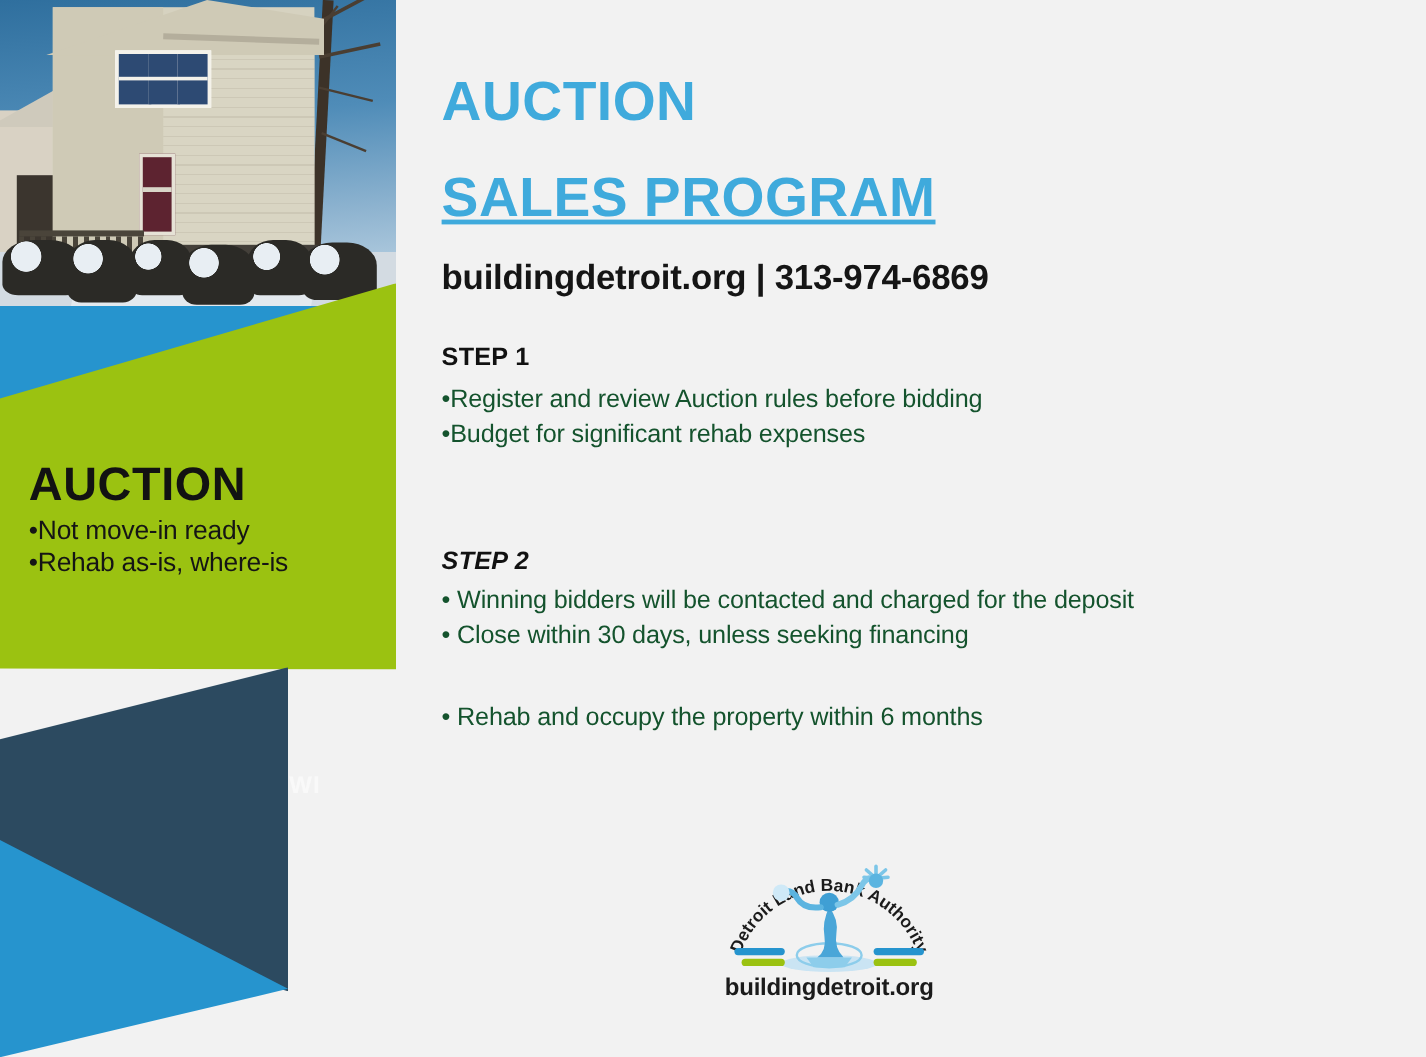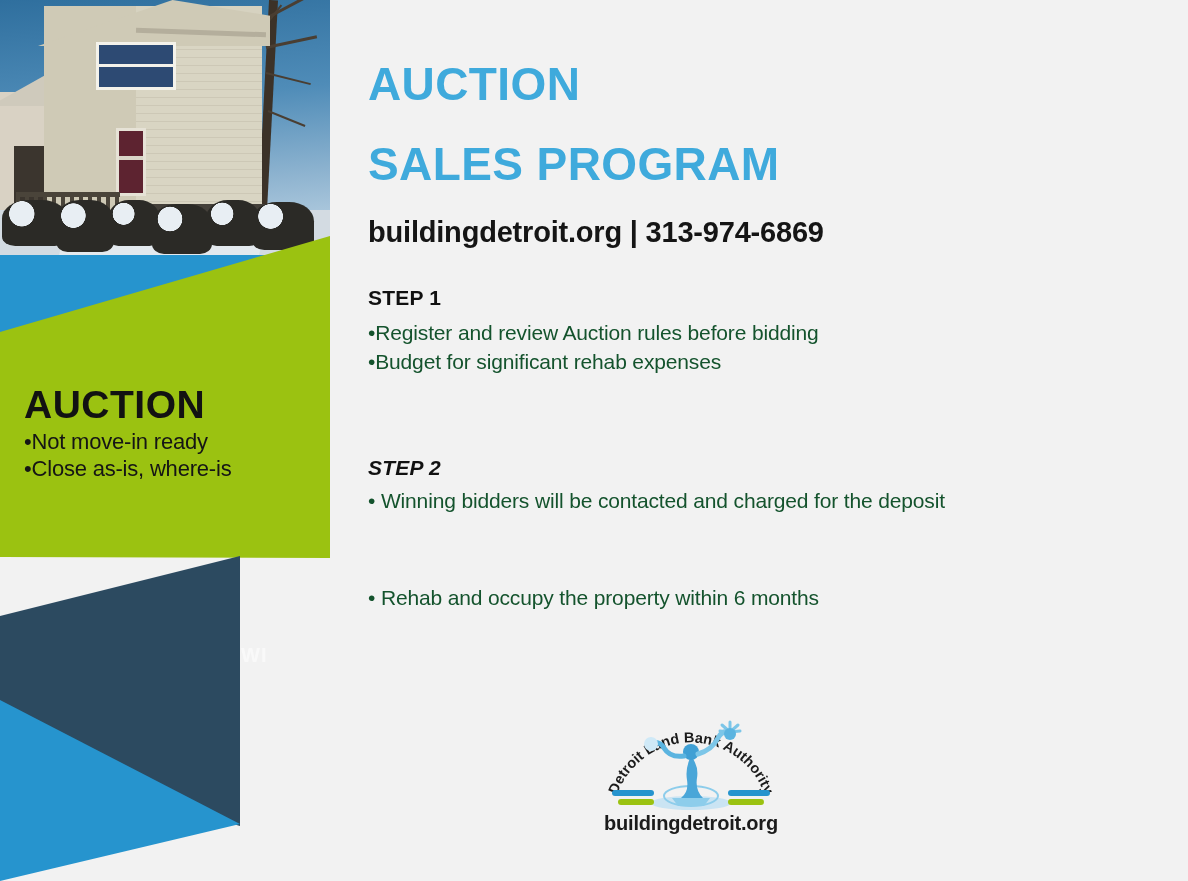--- a/index.html
+++ b/index.html
@@ -78,21 +78,21 @@
   .auction-block{position:absolute;left:24px;top:385px;width:280px;}
   .auction-title{font-family:"Liberation Sans", sans-serif;font-weight:700;font-size:39px;
       color:#121212;letter-spacing:.5px;line-height:1;margin:0 0 4px 0;}
   .auction-list{margin:0;padding:0;list-style:none;}
   .auction-list li{font-size:22px;color:#151515;line-height:1.23;font-weight:400;letter-spacing:-.2px;}
 
   
   .content{position:absolute;left:368px;top:0;width:800px;height:881px;}
   .head1,.head2{font-weight:700;color:#3faadc;font-size:46px;letter-spacing:.4px;line-height:1.05;margin:0;}
   .head1{position:absolute;top:60px;left:0;}
-  .head2{position:absolute;top:140px;left:0;}
+  .head2{position:absolute;top:140px;left:0;text-decoration:underline;}
   .contact{position:absolute;top:216px;left:0;margin:0;font-weight:700;font-size:29px;color:#151515;
       letter-spacing:-.2px;text-align:center;}
 
   .step{position:absolute;left:0;}
   .step-title{font-weight:700;font-size:21px;color:#111;margin:0 0 9px 0;letter-spacing:.2px;}
   .step ul{margin:0;padding:0;list-style:none;}
   .step li{font-size:21px;color:#14532d;line-height:1.36;letter-spacing:-.15px;}
   .step1{top:286px;}
   .step2{top:456px;}
   .step2 .step-title{margin-bottom:7px;font-style:italic;}
@@ -148,21 +148,21 @@
 
     <div class="shape cyan-upper"></div>
     <div class="shape green-wedge"></div>
     <div class="shape navy-wedge"></div>
     <div class="shape cyan-lower"></div>
 
     <div class="auction-block">
       <p class="auction-title">AUCTION</p>
       <ul class="auction-list">
         <li>•Not move-in ready</li>
-        <li>•Close as-is, where-is</li>
+        <li>•Rehab as-is, where-is</li>
       </ul>
     </div>
   </div>
 
   <div class="ghost-wi">WI</div>
 
   <div class="content">
 
     <h1 class="head1">AUCTION</h1>
     <h1 class="head2">SALES PROGRAM</h1>
@@ -173,20 +173,21 @@
       <ul>
         <li>•Register and review Auction rules before bidding</li>
         <li>•Budget for significant rehab expenses</li>
       </ul>
     </div>
 
     <div class="step step2">
       <p class="step-title">STEP 2</p>
       <ul>
         <li>•  Winning bidders will be contacted and charged for the deposit</li>
+        <li>•  Close within 30 days, unless seeking financing</li>
       </ul>
     </div>
 
     <div class="step step3">
       <ul>
         <li>•  Rehab and occupy the property within 6 months</li>
       </ul>
     </div>
   </div>
 

